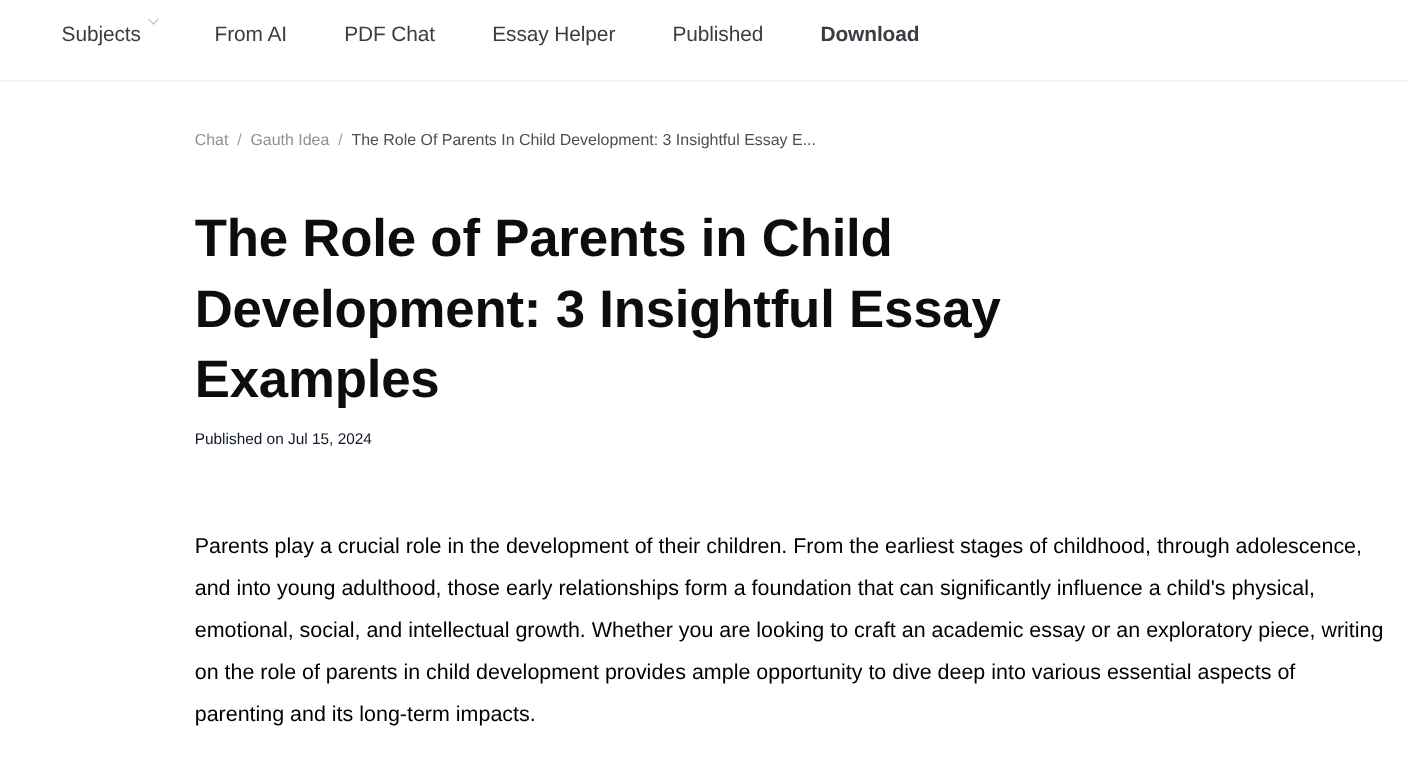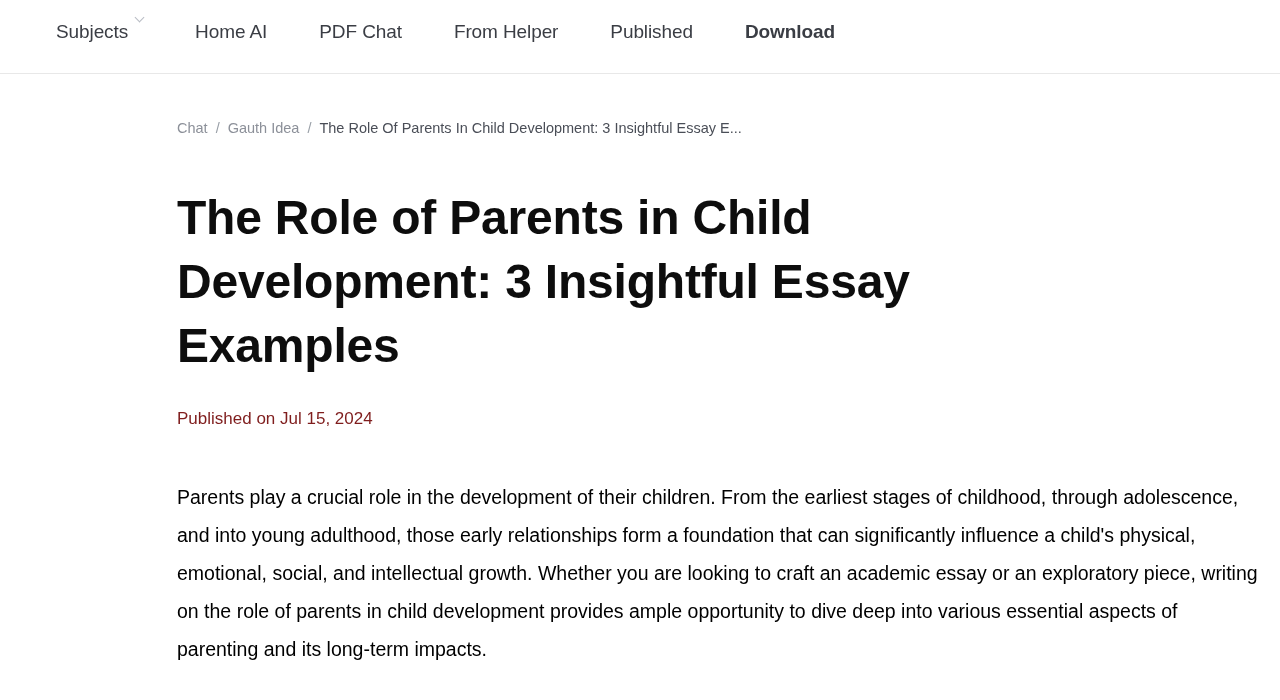--- a/index.html
+++ b/index.html
@@ -73,24 +73,24 @@
       left: 0;
       width: 900px;
       font-size: 48px;
       font-weight: 700;
       line-height: 64px;
       color: #0d0d0d;
       letter-spacing: -0.2px;
     }
     .published {
       position: absolute;
-      top: 335px;
+      top: 317px;
       left: 0;
-      font-size: 17px;
-      color: #7f1d1d;
+      font-size: 14px;
+      color: #0f172a;
       white-space: nowrap;
     }
     .body-text {
       position: absolute;
       top: 404px;
       left: 0;
       width: 1085px;
       font-size: 19.5px;
       line-height: 38px;
       color: #000000;
@@ -99,27 +99,27 @@
 </head>
 <body>
 
 <header class="topnav">
   <ul class="nav-list">
     <li class="nav-item">
       <span>Subjects</span>
       <span class="chev"></span>
     </li>
     <li class="nav-item">
-      <span>Home AI</span>
+      <span>From AI</span>
     </li>
     <li class="nav-item">
       <span>PDF Chat</span>
     </li>
     <li class="nav-item">
-      <span>From Helper</span>
+      <span>Essay Helper</span>
     </li>
     <li class="nav-item">
       <span>Published</span>
     </li>
     <li class="nav-item">
       <span>Download</span>
     </li>
   </ul>
 </header>
 

